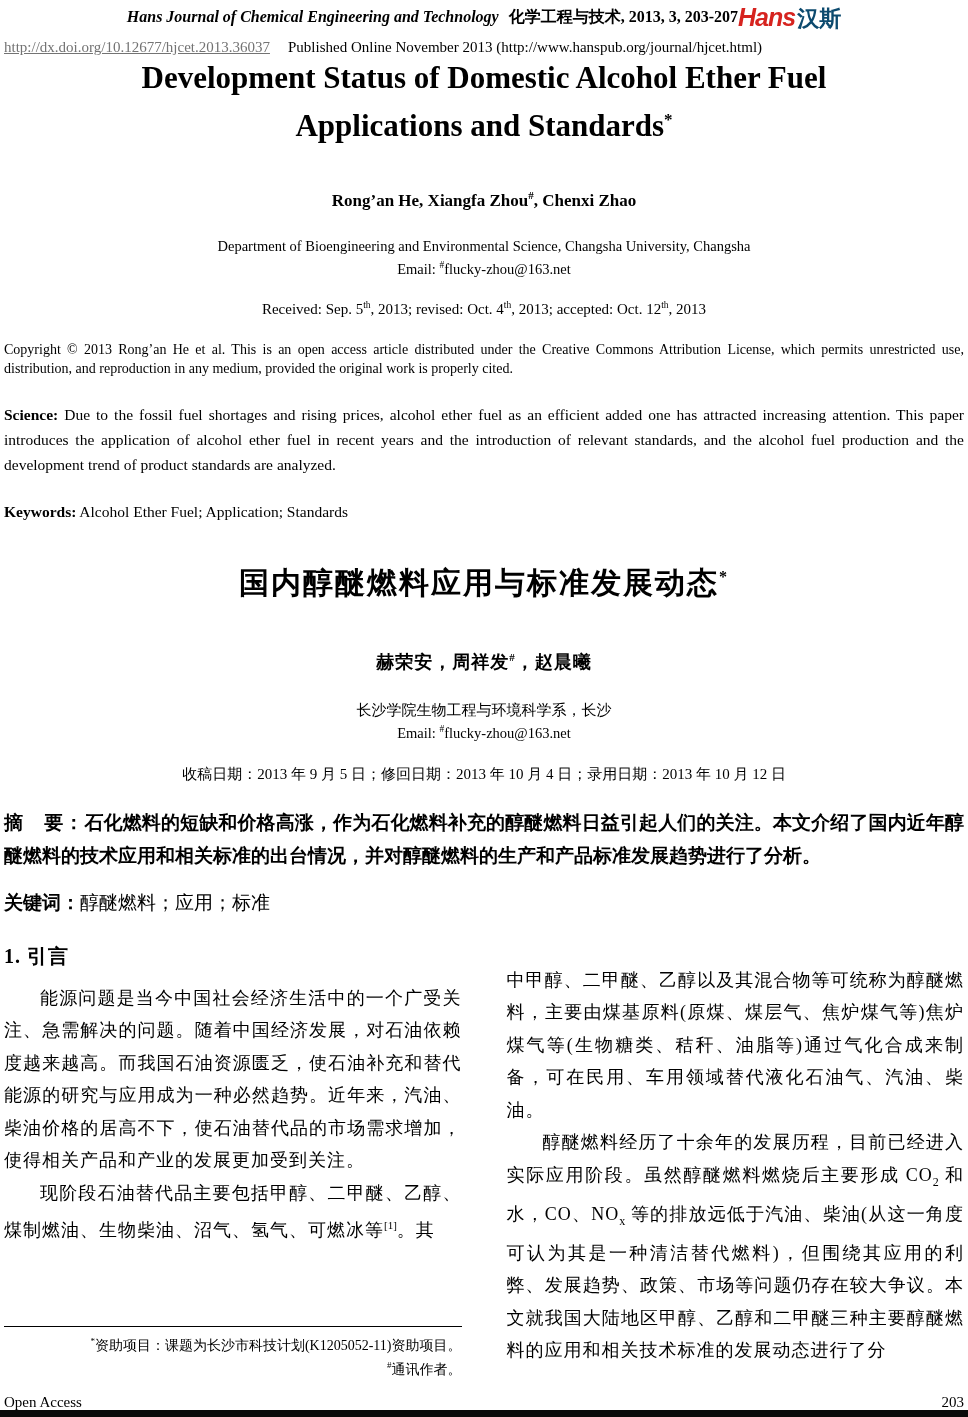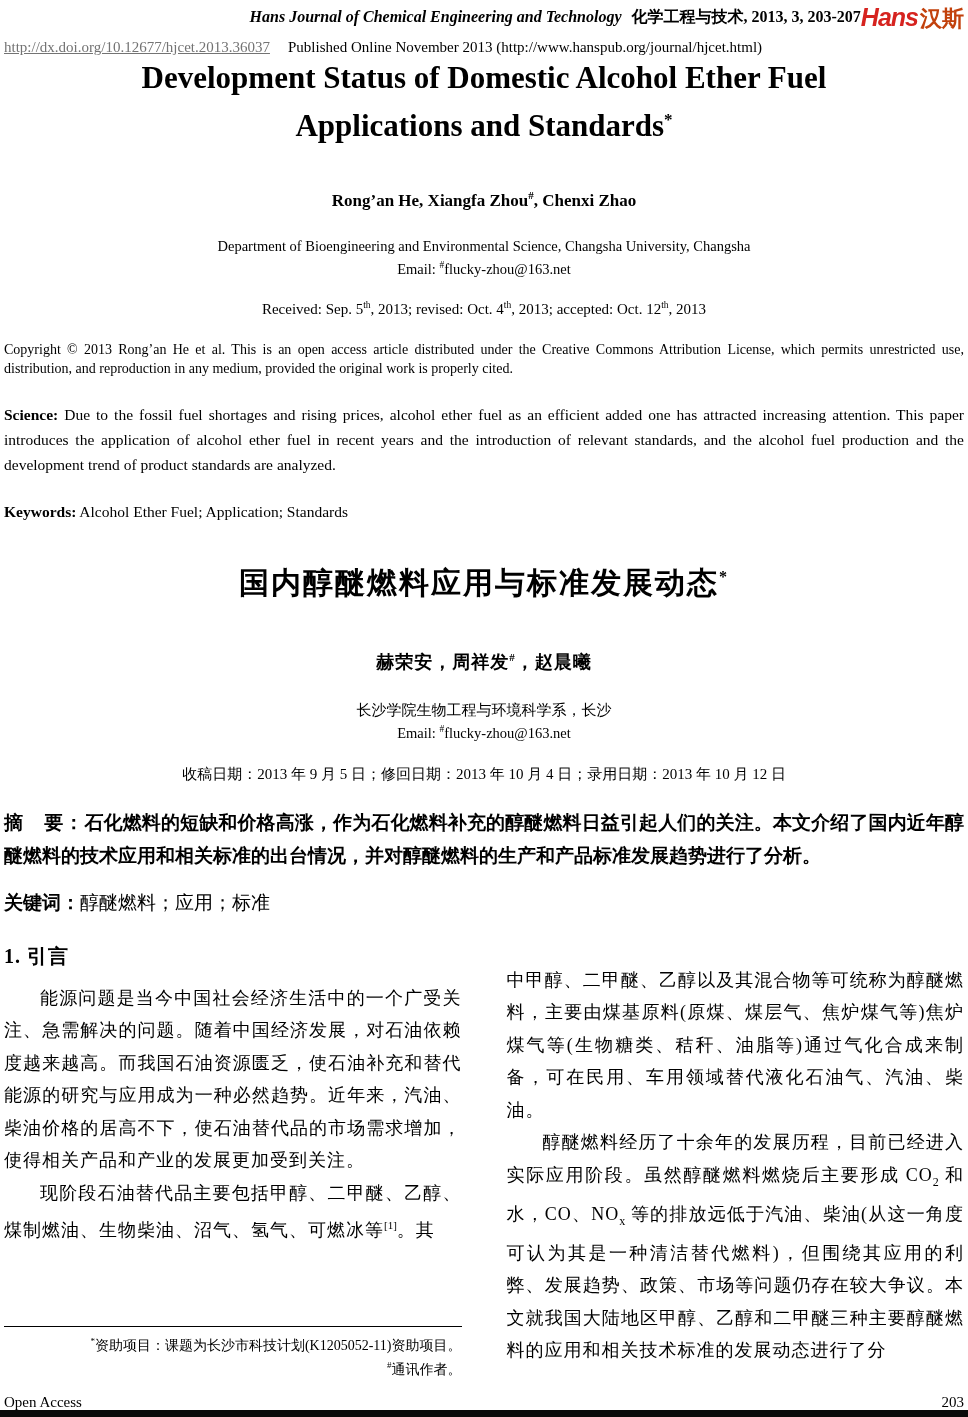--- a/index.html
+++ b/index.html
@@ -5,21 +5,21 @@
   html,body{margin:0;padding:0;background:#fff;}
   body{
     width:968px;height:1417px;position:relative;overflow:hidden;
     font-family:"Liberation Serif","DejaVu Serif",serif;color:#000;
     -webkit-font-smoothing:antialiased;
   }
   .page{box-sizing:border-box;width:968px;height:1417px;padding:5px 4px 0 4px;
     display:flex;flex-direction:column;}
 
   
-  .hdr-row1{display:flex;justify-content:flex-end;align-items:flex-start;}
+  .hdr-row1{display:flex;justify-content:center;align-items:flex-start;}
   .journal-line{font-size:16px;font-weight:bold;line-height:20px;padding-top:2px;}
   .journal-en{font-style:italic;}
   .journal-zh{font-style:normal;margin-left:6px;}
   .logo{white-space:nowrap;line-height:24px;font-family:"Liberation Sans","DejaVu Sans",sans-serif;}
   .logo-hans{font-weight:bold;font-style:italic;font-size:25px;letter-spacing:-1px;}
   .logo-zh{font-weight:bold;font-size:22px;margin-left:2px;}
   .hdr-row2{font-size:15px;margin-top:5px;line-height:19px;}
   .doi-link{text-decoration:underline;}
   .published{margin-left:18px;}
 
@@ -75,21 +75,21 @@
 <body>
 
 <div class="page">
 
   <div class="hdr-row1">
     <div class="journal-line">
       <span class="journal-en">Hans Journal of Chemical Engineering and Technology</span>
       <span class="journal-zh">化学工程与技术, 2013, 3, 203-207</span>
     </div>
     <div class="logo">
-      <span class="logo-hans" style="color:#d6231f;">Hans</span><span class="logo-zh" style="color:#c2410c;">汉斯</span>
+      <span class="logo-hans" style="color:#d6231f;">Hans</span><span class="logo-zh" style="color:#0c4a6e;">汉斯</span>
     </div>
   </div>
   <div class="hdr-row2">
     <a class="doi-link" href="#" style="color:#737373;">http://dx.doi.org/10.12677/hjcet.2013.36037</a><span class="published">Published Online November 2013 (http://www.hanspub.org/journal/hjcet.html)</span>
   </div>
 
   <div class="title-en">
     <span>Development Status of Domestic Alcohol Ether Fuel</span><br>
     <span>Applications and Standards</span><sup>*</sup>
   </div>

